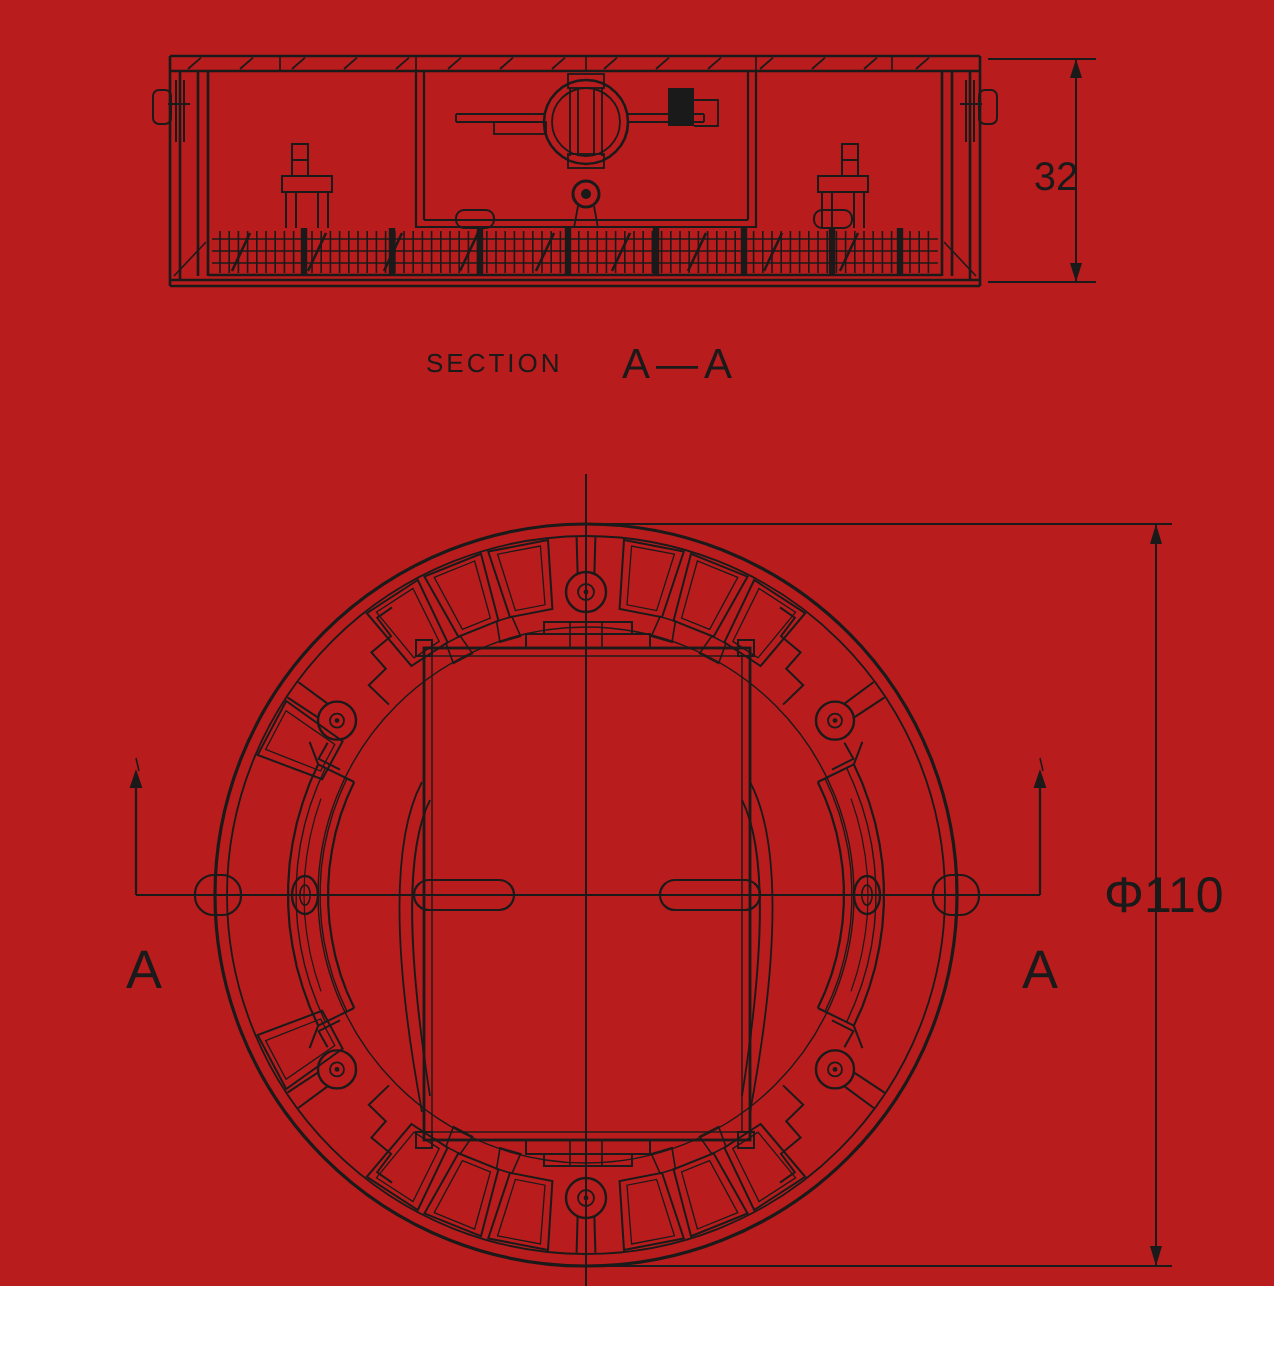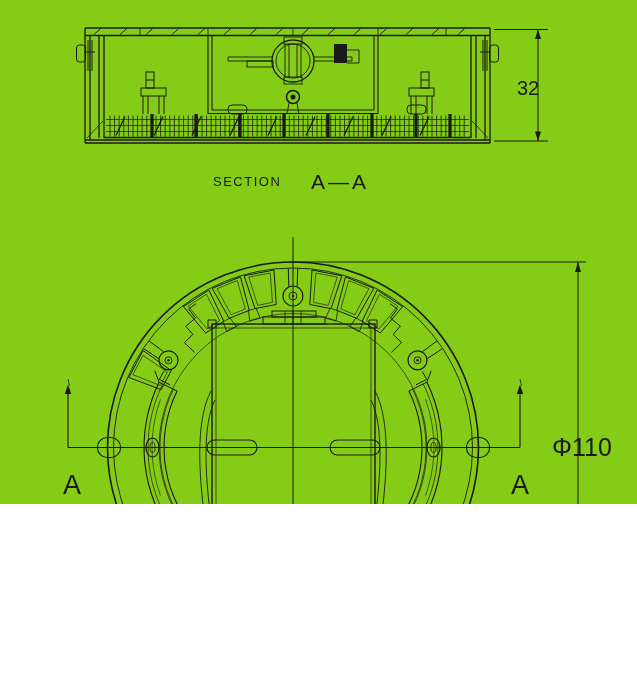--- a/index.html
+++ b/index.html
@@ -1,16 +1,16 @@
 <!DOCTYPE html>
 <html><head>
 <meta charset="utf-8">
 <style>
   html,body{margin:0;padding:0;background:#ffffff;}
-  .stage{width:637px;height:504px;background:#84cc16;position:relative;overflow:hidden;}
+  .stage{width:637px;height:643px;background:#b91c1c;position:relative;overflow:hidden;}
   svg{display:block;}
   svg *{fill:none;stroke:#1a1a1a;stroke-linecap:butt;stroke-linejoin:miter;}
   svg .fill{fill:#1a1a1a;stroke:none;}
   svg text{fill:#1a1a1a;stroke:none;font-family:"Liberation Sans", sans-serif;}
   .lbl-section{font-size:13px;letter-spacing:1.5px;}
   .lbl-cut{font-size:21px;letter-spacing:3px;}
   .lbl-marker{font-size:27px;}
   .lbl-dim{font-size:20px;}
   .lbl-dia{font-size:25px;}
 </style>

